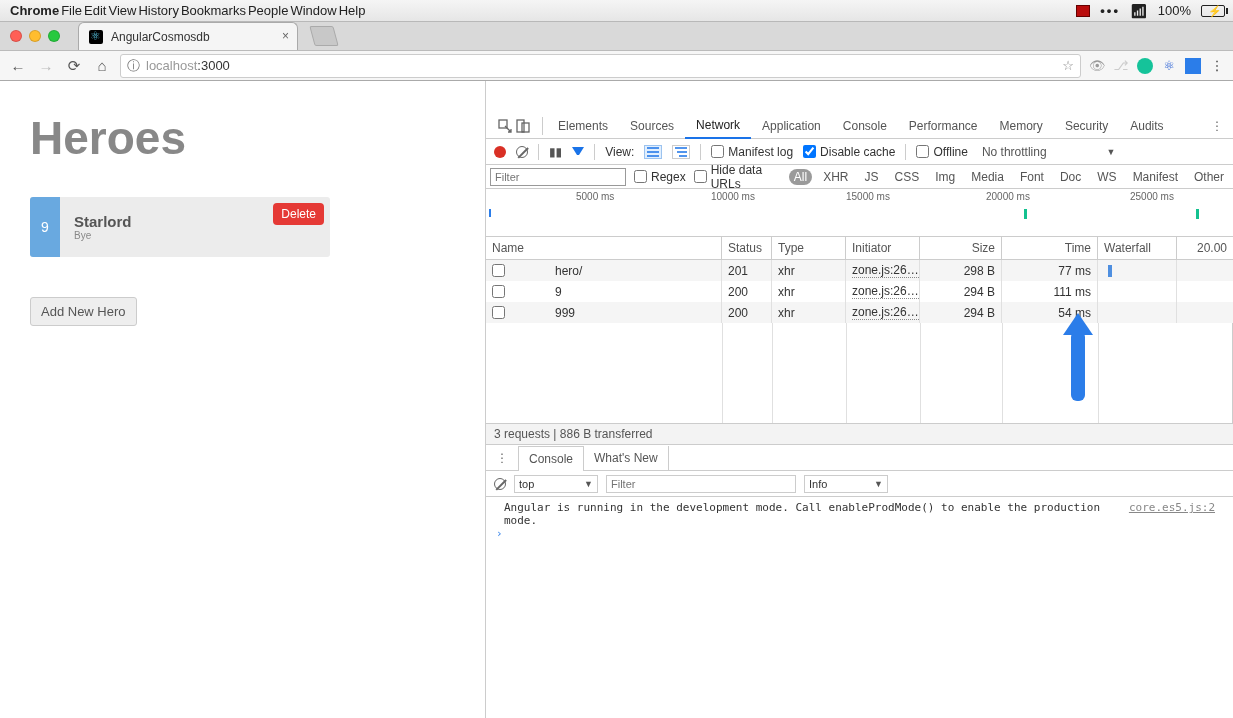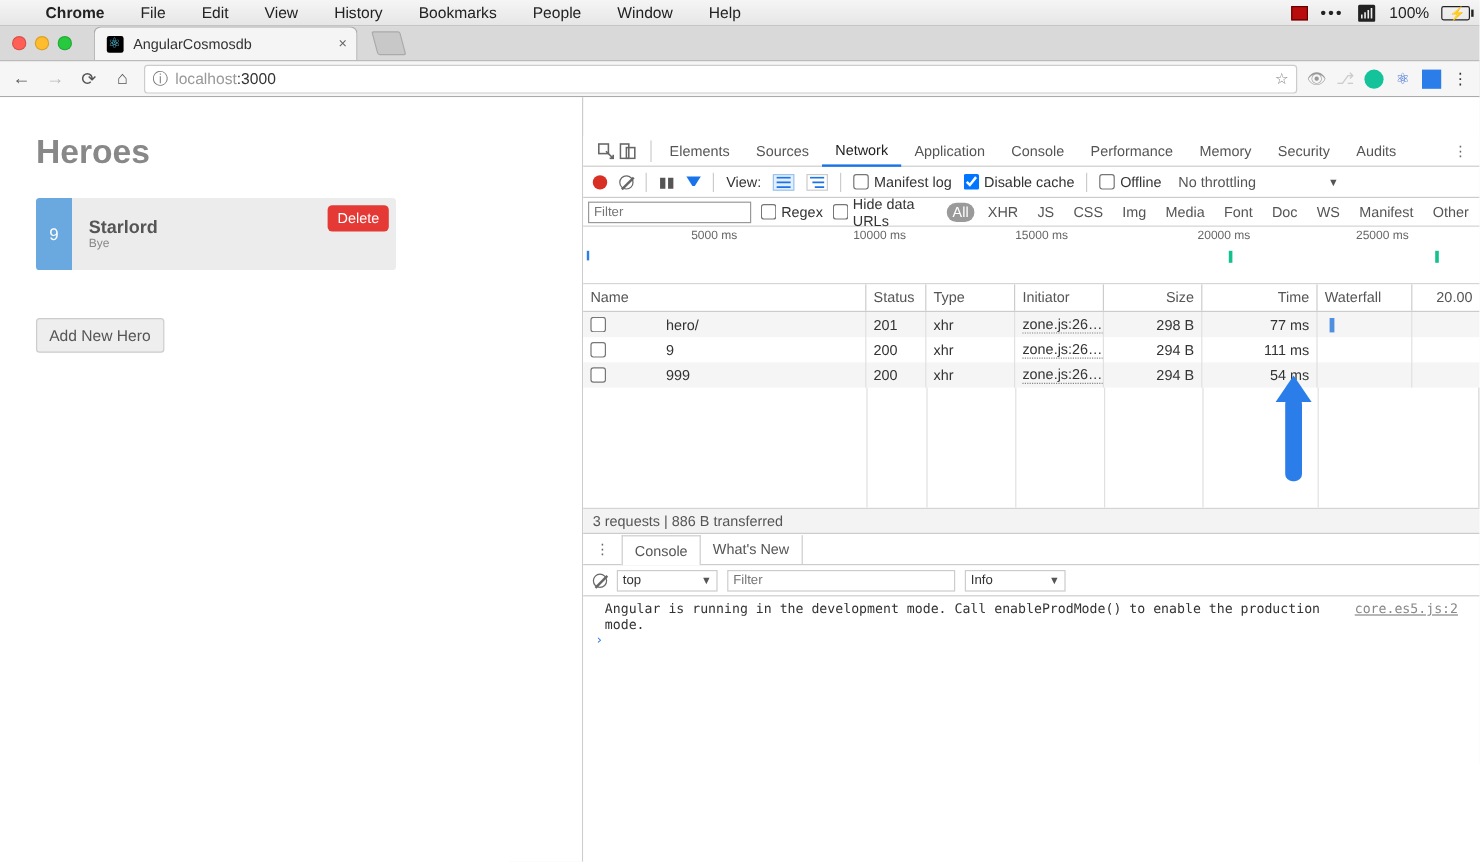--- a/index.html
+++ b/index.html
@@ -1,19 +1,19 @@
 <!DOCTYPE html>
 <html><head>
 <meta charset="utf-8">
 <style>
   * { box-sizing: border-box; margin: 0; padding: 0; }
   body { font-family: -apple-system, BlinkMacSystemFont, "Helvetica Neue", Arial, sans-serif; font-size: 13px; color: #333; background: #f6f6f6; width: 1233px; height: 718px; overflow: hidden; }
 
   
-  .menubar { height: 22px; background: linear-gradient(#f5f5f5,#e6e6e6); display:flex; align-items:center; padding:0 8px; gap:30px; border-bottom:1px solid #b8b8b8; font-size:13px; color:#222;}
+  .menubar { height: 22px; background: linear-gradient(#f5f5f5,#e6e6e6); display:flex; align-items:center; padding:0 8px; gap:2px; border-bottom:1px solid #b8b8b8; font-size:13px; color:#222;}
   .menubar .apple { font-size:15px; }
   .menubar .app-name { font-weight:600; }
   .menubar-right { margin-left:auto; display:flex; gap:10px; align-items:center; }
   .menubar-right .redbox { width:14px; height:12px; background:#b90c0c; border:1px solid #600; }
   .menubar-right .dots { letter-spacing:2px; font-weight:600; }
   .battery { width:24px; height:12px; border:1.4px solid #222; border-radius:2px; position:relative; display:inline-block;}
   .battery::after{content:""; position:absolute; right:-4px; top:2px; width:2px; height:6px; background:#222;}
   .battery .fill{position:absolute; left:1px; top:1px; bottom:1px; right:1px; }
   .battery .bolt{position:absolute; left:6px; top:-1px; font-size:11px;}
 
@@ -38,21 +38,21 @@
   .ext-icons { display:flex; gap:8px; align-items:center;}
   .ext-icons span{width:16px; text-align:center; cursor:pointer;}
   .grammarly{width:16px;height:16px;border-radius:50%;background:#15c39a;display:inline-block;}
   .blue-badge{width:16px;height:16px;background:#2b7de9;display:inline-block;}
   .eye-icon{color:#999;}
   .branch-icon{color:#ccc;}
 
   
   .viewport { display:flex; height:calc(718px - 22px - 28px - 30px); background:#fff;}
   .page { width:486px; padding:30px; border-right:1px solid #ccc; }
-  .page h1{ font-size:28px; font-weight:700; color:#888; margin-bottom:22px;}
+  .page h1{ font-size:46px; font-weight:700; color:#888; margin-bottom:32px;}
   .hero-card{ background:#ececec; border-radius:3px; height:60px; display:flex; align-items:center; position:relative; width:300px; margin-bottom:40px;}
   .hero-id{ width:30px; height:100%; background:#69a9e0; color:#fff; display:flex; align-items:center; justify-content:center; border-top-left-radius:3px; border-bottom-left-radius:3px; font-size:14px;}
   .hero-info{ padding-left:14px;}
   .hero-info .name{ font-weight:700; color:#555; font-size:15px;}
   .hero-info .say{ color:#888; font-size:10px;}
   .delete-btn{ position:absolute; right:6px; top:6px; background:#e53935; color:#fff; border:none; border-radius:4px; padding:4px 8px; font-size:12px; cursor:pointer;}
   .addhero{ background:#eee; border:1px solid #ccc; border-radius:3px; padding:6px 10px; font-size:13px; color:#555; cursor:pointer;}
 
   
   .devtools{ flex:1; display:flex; flex-direction:column; background:#fff; font-size:12px; color:#333;margin-top:32px;}
@@ -297,21 +297,21 @@
         <span class="pill">WS</span>
         <span class="pill">Manifest</span>
         <span class="pill">Other</span>
       </div>
     </div>
 
     <div class="overview">
       <span class="tick" style="left:90px">5000 ms</span>
       <span class="tick" style="left:225px">10000 ms</span>
       <span class="tick" style="left:360px">15000 ms</span>
-      <span class="tick" style="left:512px">20000 ms</span>
+      <span class="tick" style="left:500px">20000 ms</span>
       <span class="tick" style="left:644px">25000 ms</span>
       <span class="blue-tick" style="left:3px"></span>
       <span class="green-tick" style="left:538px"></span>
       <span class="green-tick" style="left:710px"></span>
     </div>
 
     <div class="table-wrapper">
     <div class="net-table">
       <div class="net-head">
         <div class="col-name">Name</div>

